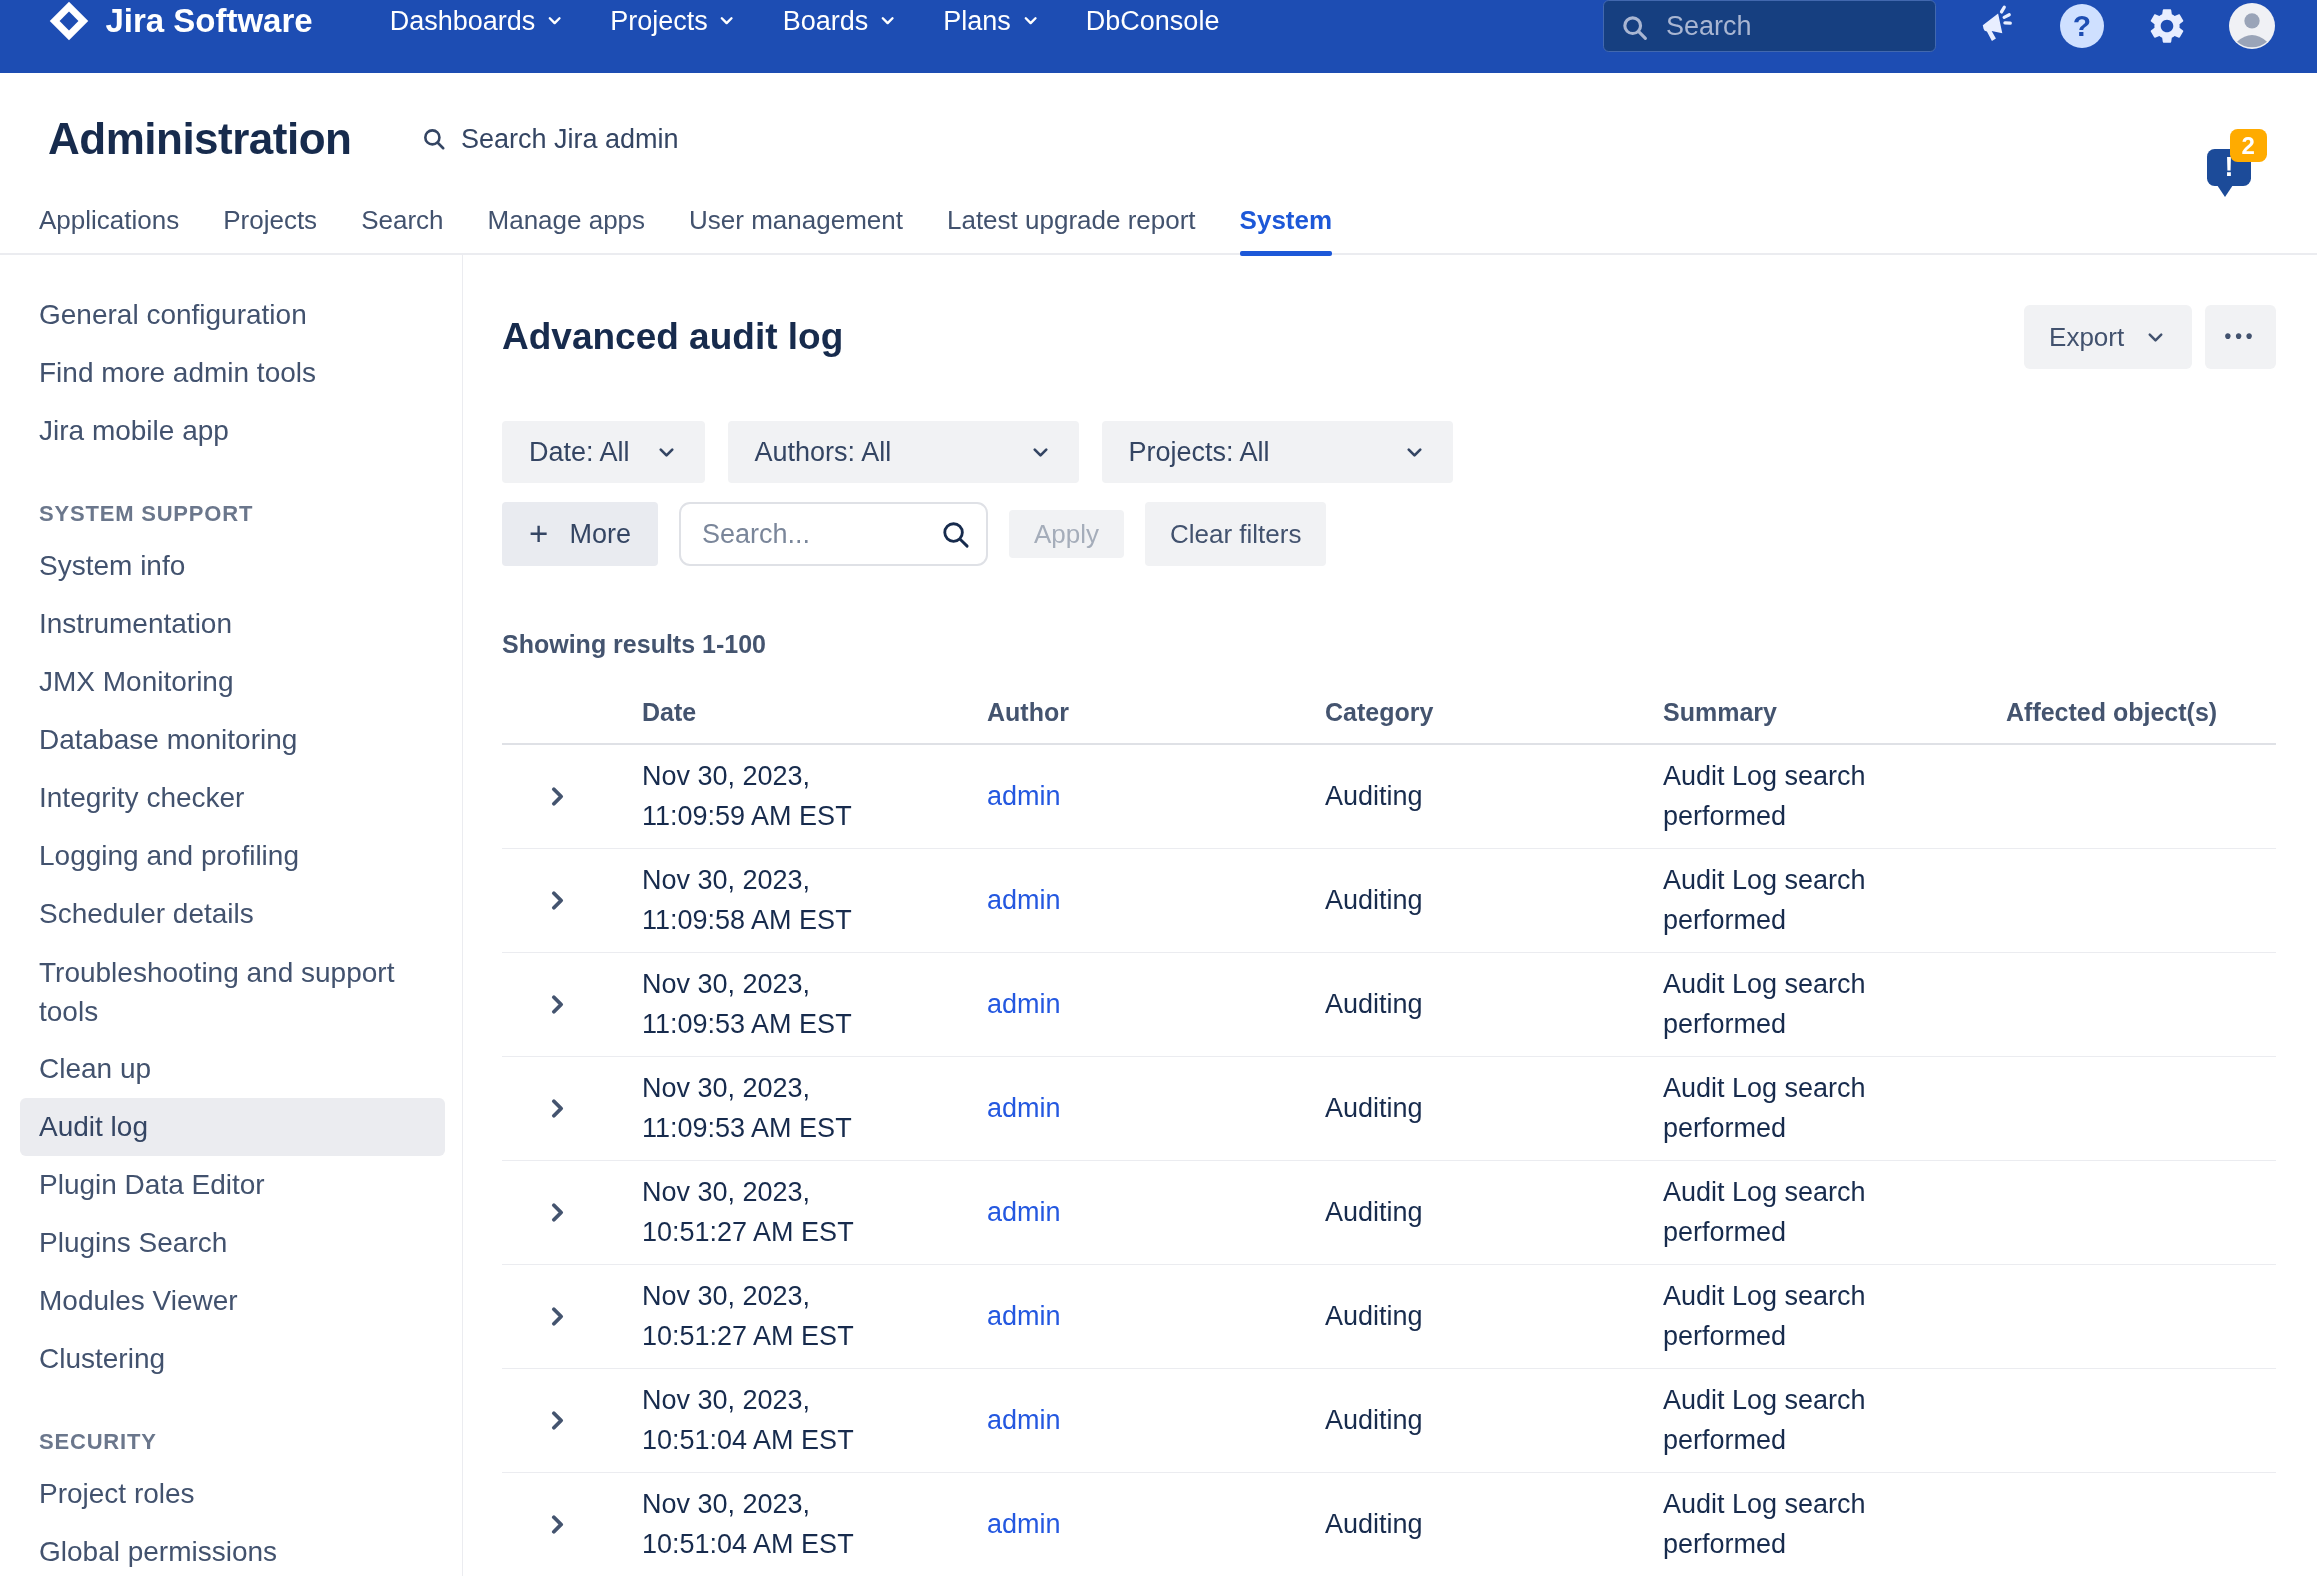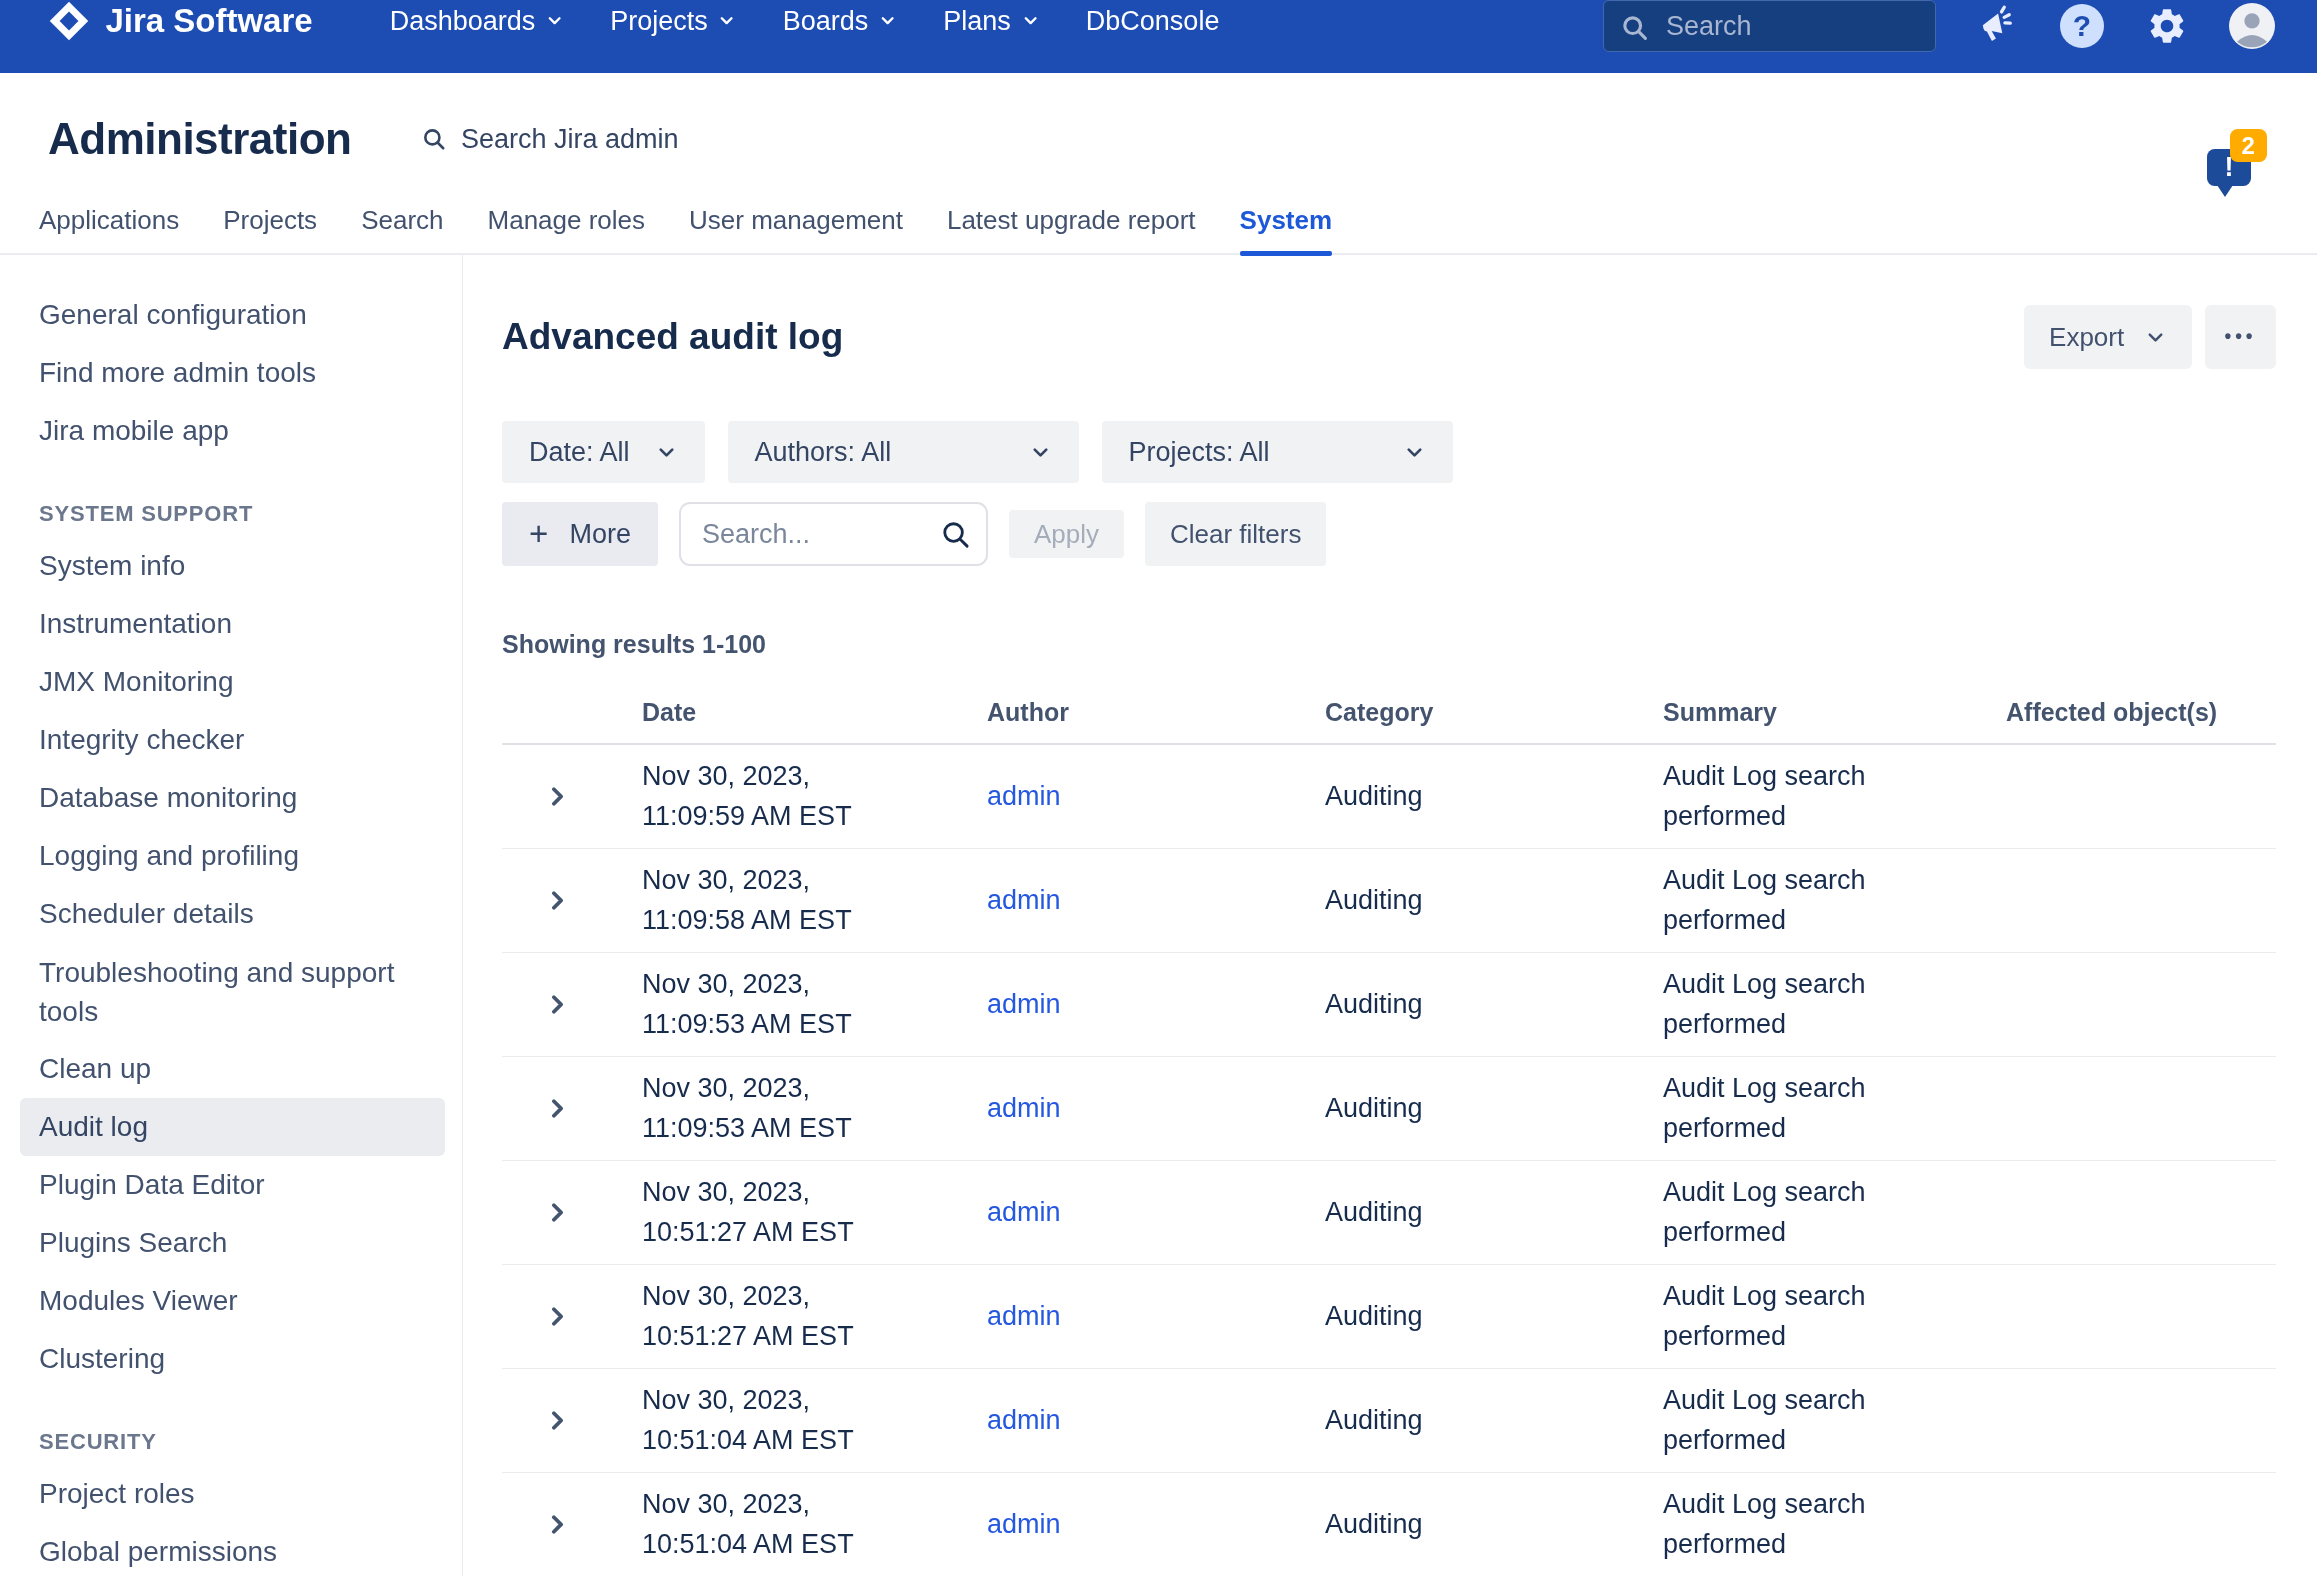--- a/index.html
+++ b/index.html
@@ -231,21 +231,21 @@
     <a class="tab">
         <span>Applications</span>
       </a>
     <a class="tab">
         <span>Projects</span>
       </a>
     <a class="tab">
         <span>Search</span>
       </a>
     <a class="tab">
-        <span>Manage roles</span>
+        <span>Manage apps</span>
       </a>
     <a class="tab">
         <span>User management</span>
       </a>
     <a class="tab">
         <span>Latest upgrade report</span>
       </a>
     <a class="tab active">
         <span>System</span>
       </a>
@@ -255,22 +255,22 @@
 
     <aside class="sidebar">
       <ul>
         <li class="side-item">General configuration</li>
         <li class="side-item">Find more admin tools</li>
         <li class="side-item">Jira mobile app</li>
         <li class="side-header">SYSTEM SUPPORT</li>
         <li class="side-item">System info</li>
         <li class="side-item">Instrumentation</li>
         <li class="side-item">JMX Monitoring</li>
+        <li class="side-item">Database monitoring</li>
         <li class="side-item">Integrity checker</li>
-        <li class="side-item">Database monitoring</li>
         <li class="side-item">Logging and profiling</li>
         <li class="side-item">Scheduler details</li>
         <li class="side-item two-line">Troubleshooting and support tools</li>
         <li class="side-item">Clean up</li>
         <li class="side-item active">Audit log</li>
         <li class="side-item">Plugin Data Editor</li>
         <li class="side-item">Plugins Search</li>
         <li class="side-item">Modules Viewer</li>
         <li class="side-item">Clustering</li>
         <li class="side-header">SECURITY</li>

